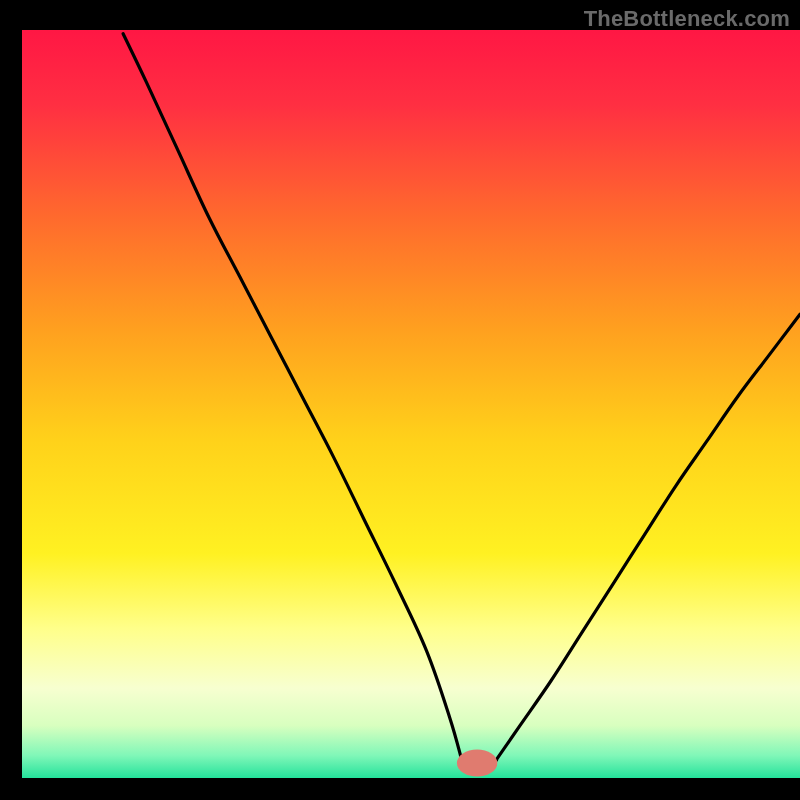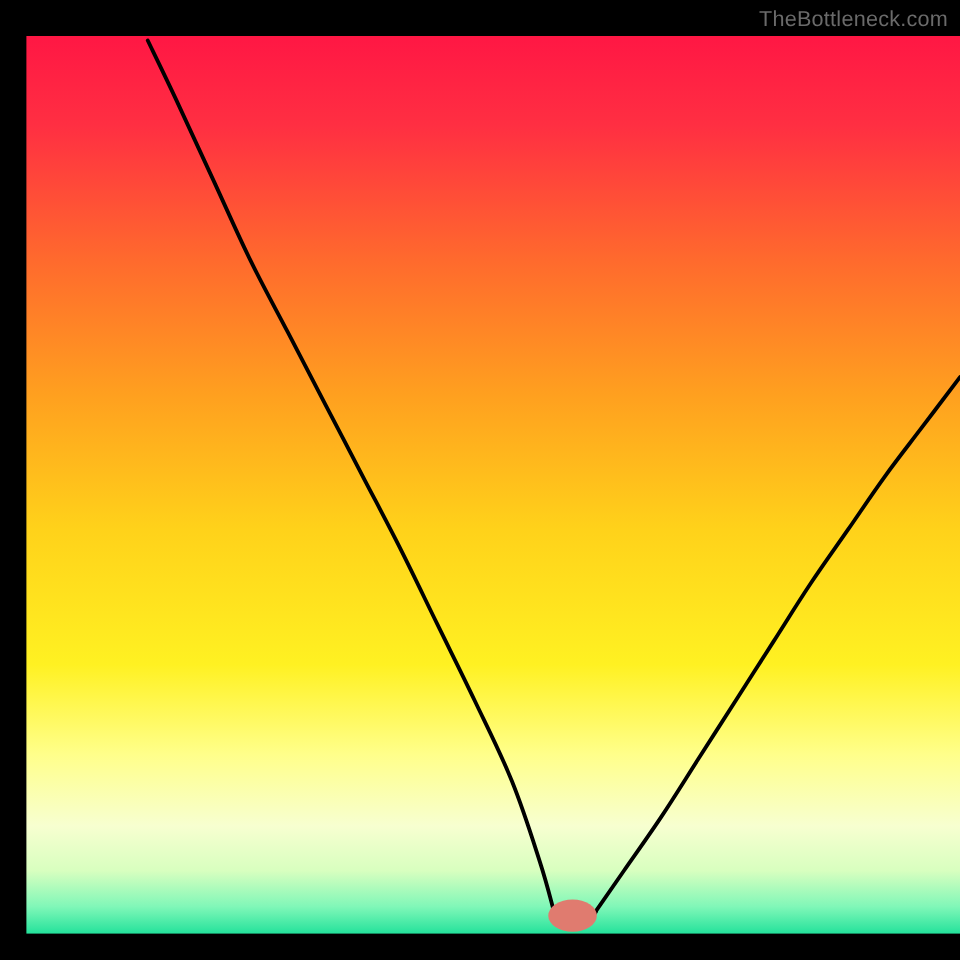--- a/index.html
+++ b/index.html
@@ -14,26 +14,26 @@
     position: relative;
     width: 800px;
     height: 800px;
     background: #000;
   }
   .watermark {
     position: absolute;
     top: 6px;
     right: 10px;
     font-family: Arial, Helvetica, sans-serif;
-    font-size: 18px;
+    font-size: 22px;
     color: #6a6a6a;
     letter-spacing: 0.2px;
     z-index: 5;
     user-select: none;
-    font-weight: 400;
+    font-weight: 700;
   }
   svg {
     position: absolute;
     top: 0;
     left: 0;
   }
 </style>
 </head>
 <body>
 

